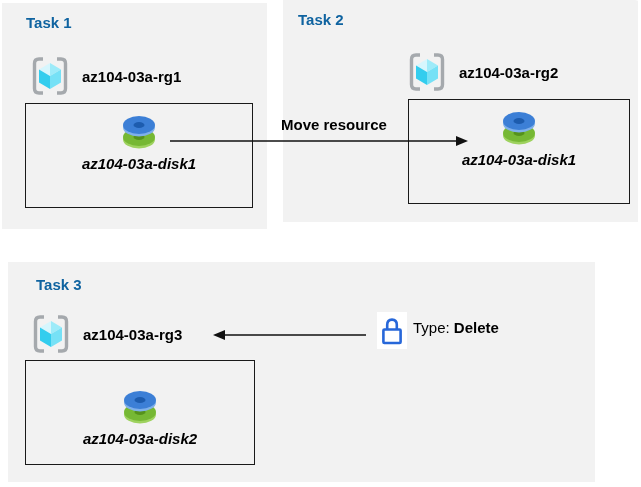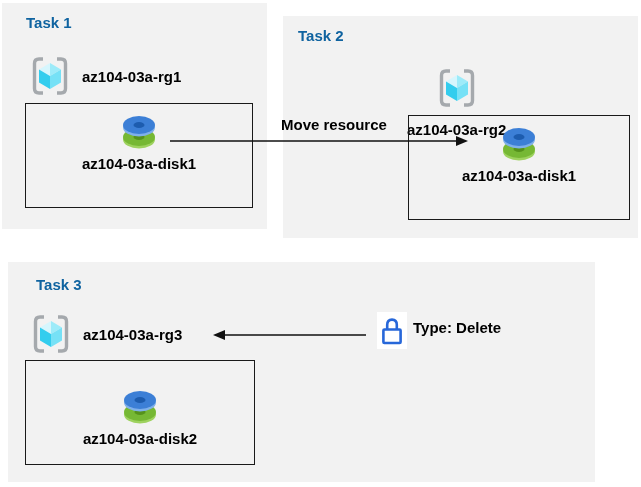--- a/index.html
+++ b/index.html
@@ -7,28 +7,28 @@
     position:relative;width:641px;height:487px;background:#ffffff;overflow:hidden;
     font-family:"Liberation Sans", sans-serif;color:#000;border-radius:6px;
   }
   .panel{position:absolute;background:#f2f2f2;}
   .heading{position:absolute;font-size:15px;font-weight:bold;color:#0f63a0;white-space:nowrap;}
   .rg-row{position:absolute;display:flex;align-items:center;gap:12px;}
   .rg-label{font-size:15px;font-weight:bold;white-space:nowrap;}
   .res-box{position:absolute;border:1.4px solid #1a1a1a;box-sizing:border-box;
            display:flex;flex-direction:column;align-items:center;}
   .res-box .disk{margin-top:8px;}
-  .res-label{font-size:15px;font-weight:bold;margin-top:5px;white-space:nowrap;}
+  .res-label{font-size:15px;font-weight:bold;margin-top:5px;white-space:nowrap;font-style:italic;}
   .arrow-label{position:absolute;font-size:15px;font-weight:bold;white-space:nowrap;}
   #arrow-overlay{position:absolute;left:0;top:0;pointer-events:none;}
   .lock-chip{position:absolute;width:30px;height:37px;background:#ffffff;
              display:flex;align-items:center;justify-content:center;}
   .lock-text{position:absolute;font-size:15px;line-height:18px;white-space:nowrap;}
   .lock-name{font-weight:bold;}
-  .lock-type-label{font-weight:bold;}
+  .lock-type-label{font-weight:normal;}
   .lock-type-value{font-weight:bold;}
 </style>
 </head>
 <body>
 
 <div id="stage">
 
   <div class="panel" style="left:2px;top:3px;width:265px;height:226px;">
     <div class="heading" style="left:24px;top:11px;">Task 1</div>
 
@@ -50,24 +50,24 @@
         <ellipse cx="17" cy="25" rx="16" ry="9" fill="#76b834"></ellipse>
         <ellipse cx="17" cy="25" rx="5.5" ry="3" fill="#55921c"></ellipse>
         <ellipse cx="17" cy="15.5" rx="16" ry="9" fill="#7fb0ea"></ellipse>
         <ellipse cx="17" cy="13" rx="16" ry="9" fill="#3c7fd6"></ellipse>
         <ellipse cx="17" cy="13" rx="5.5" ry="3" fill="#1d5cae"></ellipse>
       </svg>
       <div class="res-label">az104-03a-disk1</div>
     </div>
   </div>
 
-  <div class="panel" style="left:283px;top:16px;width:355px;height:222px;">
+  <div class="panel" style="left:283px;top:0px;width:355px;height:222px;">
     <div class="heading" style="left:15px;top:11px;">Task 2</div>
 
-    <div class="rg-row" style="left:124px;top:51px;flex-direction:column;">
+    <div class="rg-row" style="left:124px;top:51px;">
       <svg width="40" height="42" viewBox="0 0 40 42">
         <path d="M13 4 H9 Q4.5 4 4.5 8.5 V33.5 Q4.5 38 9 38 H13" fill="none" stroke="#a5a9ad" stroke-width="3.4"></path>
         <path d="M27 4 H31 Q35.5 4 35.5 8.5 V33.5 Q35.5 38 31 38 H27" fill="none" stroke="#a5a9ad" stroke-width="3.4"></path>
         <polygon points="20,8 9,14.5 20,21" fill="#d6f6fd"></polygon>
         <polygon points="20,8 31,14.5 20,21" fill="#9debf9"></polygon>
         <polygon points="9,14.5 20,21 20,34 9,27.5" fill="#33cdee"></polygon>
         <polygon points="31,14.5 20,21 20,34 31,27.5" fill="#76e1f6"></polygon>
       </svg>
       <span class="rg-label">az104-03a-rg2</span>
     </div>

